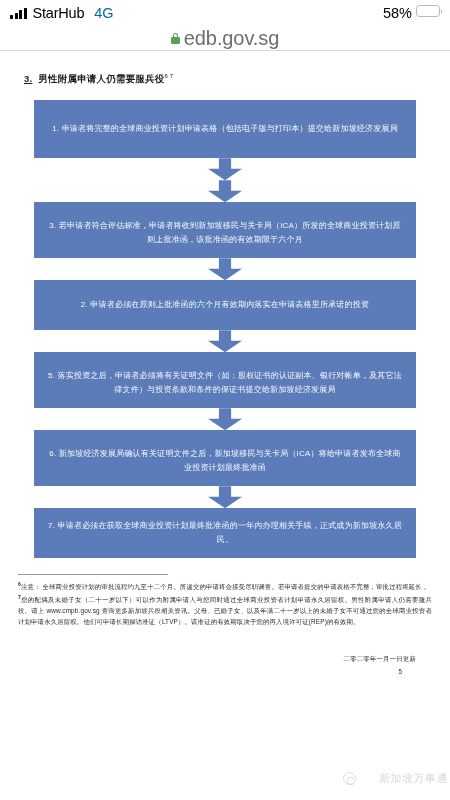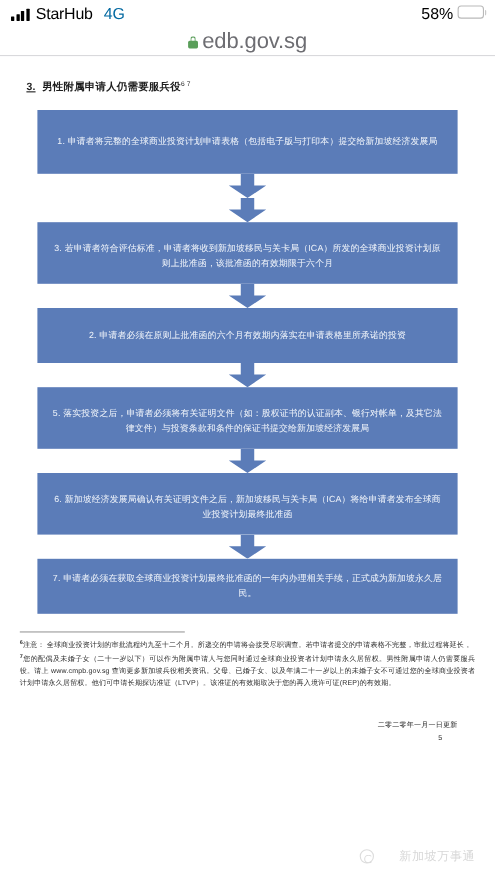--- a/index.html
+++ b/index.html
@@ -111,21 +111,21 @@
     margin-top: 28px; padding-right: 22px;
     text-align: right; font-size: 6.4px; color: #2a2a2a; letter-spacing: .2px;
   }
   .page-num {
     text-align: right; padding-right: 36px; margin-top: 4px;
     font-size: 6.4px; color: #2a2a2a;
   }
 
   
   .watermark {
-    position: absolute; bottom: 14px; right: 18px;
+    position: absolute; bottom: 14px; right: 2px;
     display: flex; align-items: center; gap: 23px;
     opacity: .30;
   }
   .wm-logo {
     width: 13px; height: 13px; border-radius: 50%;
     border: 1.3px solid #8c8c8c; position: relative;
   }
   .wm-logo::after {
     content: ""; position: absolute; left: 3px; top: 3.5px;
     width: 6px; height: 6px; border-radius: 50%;

